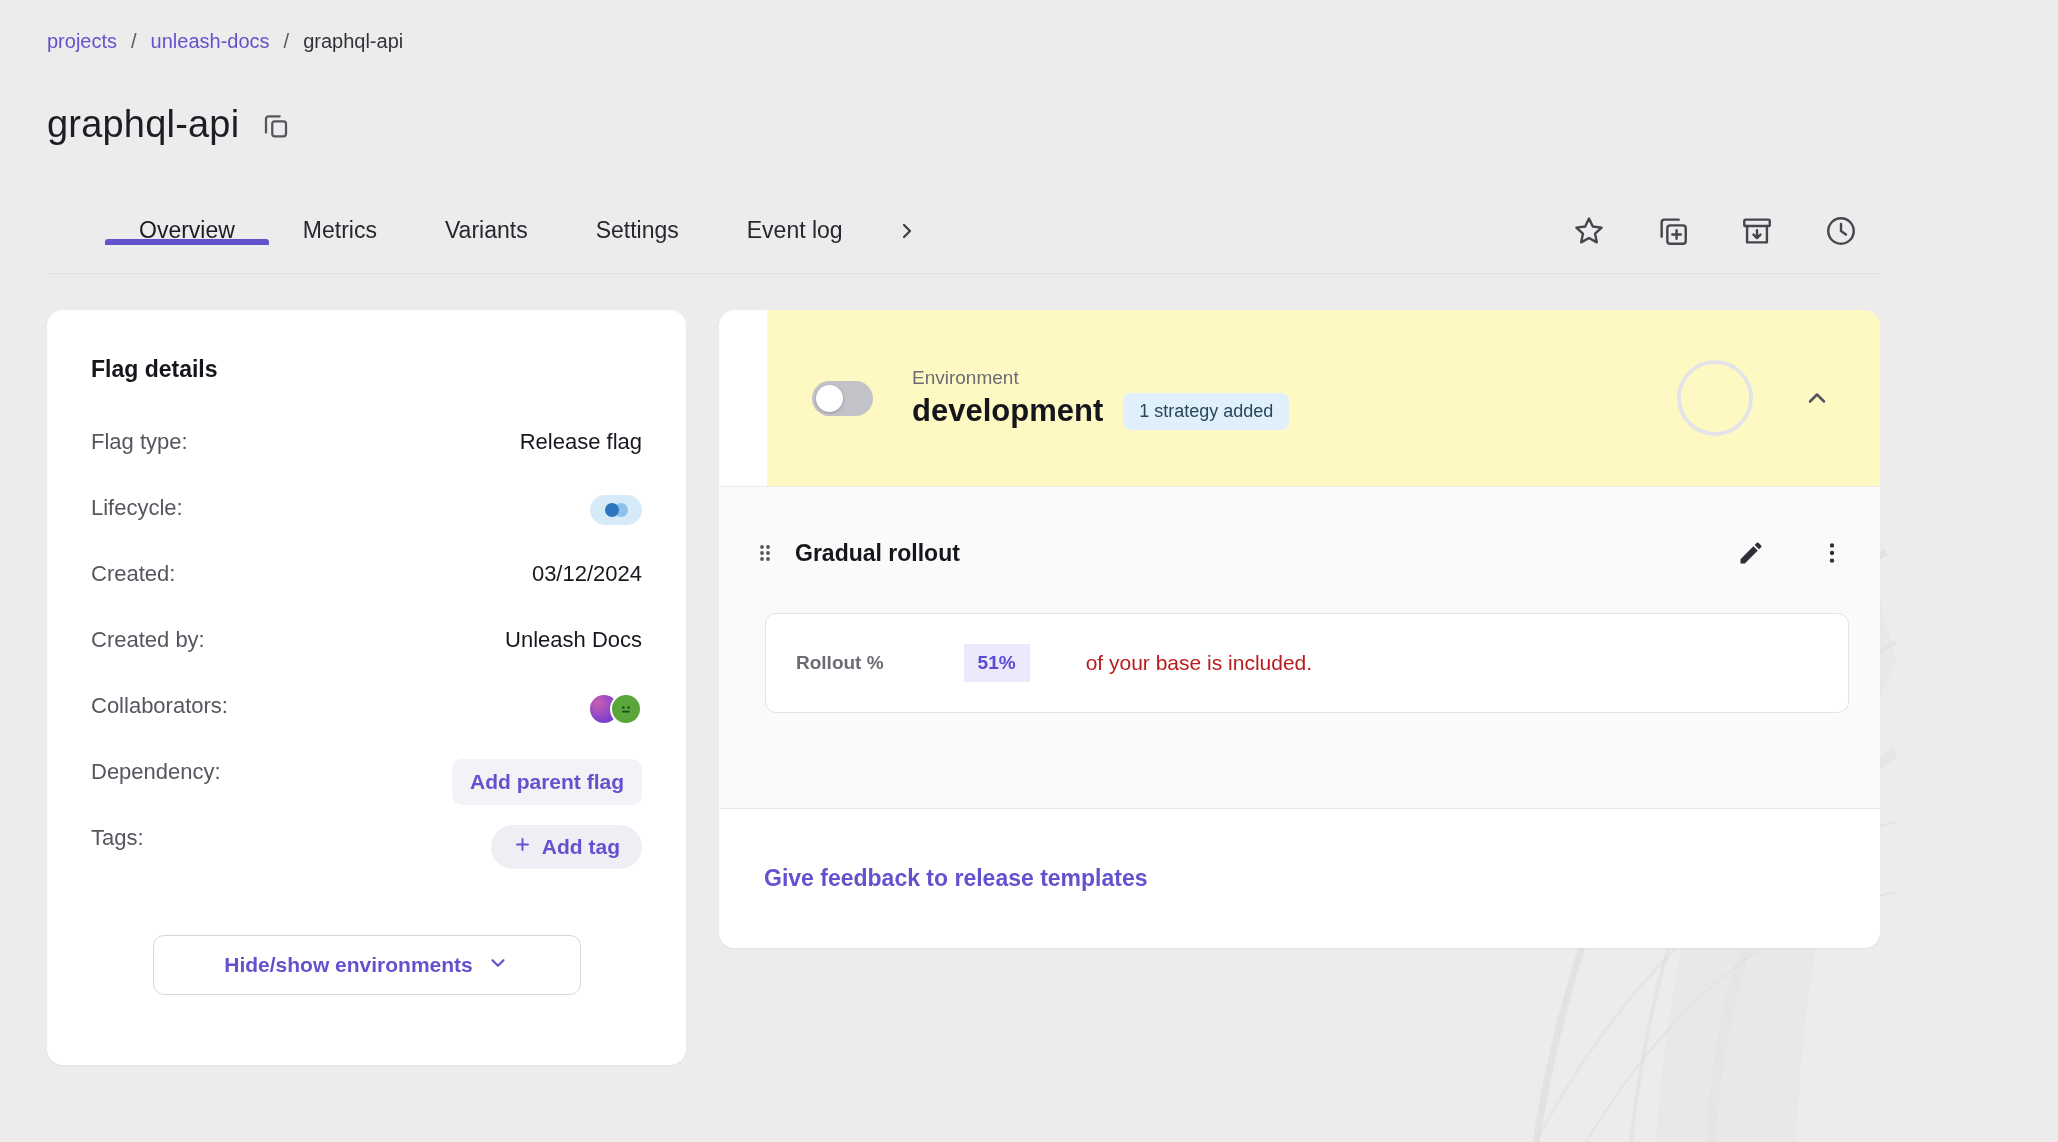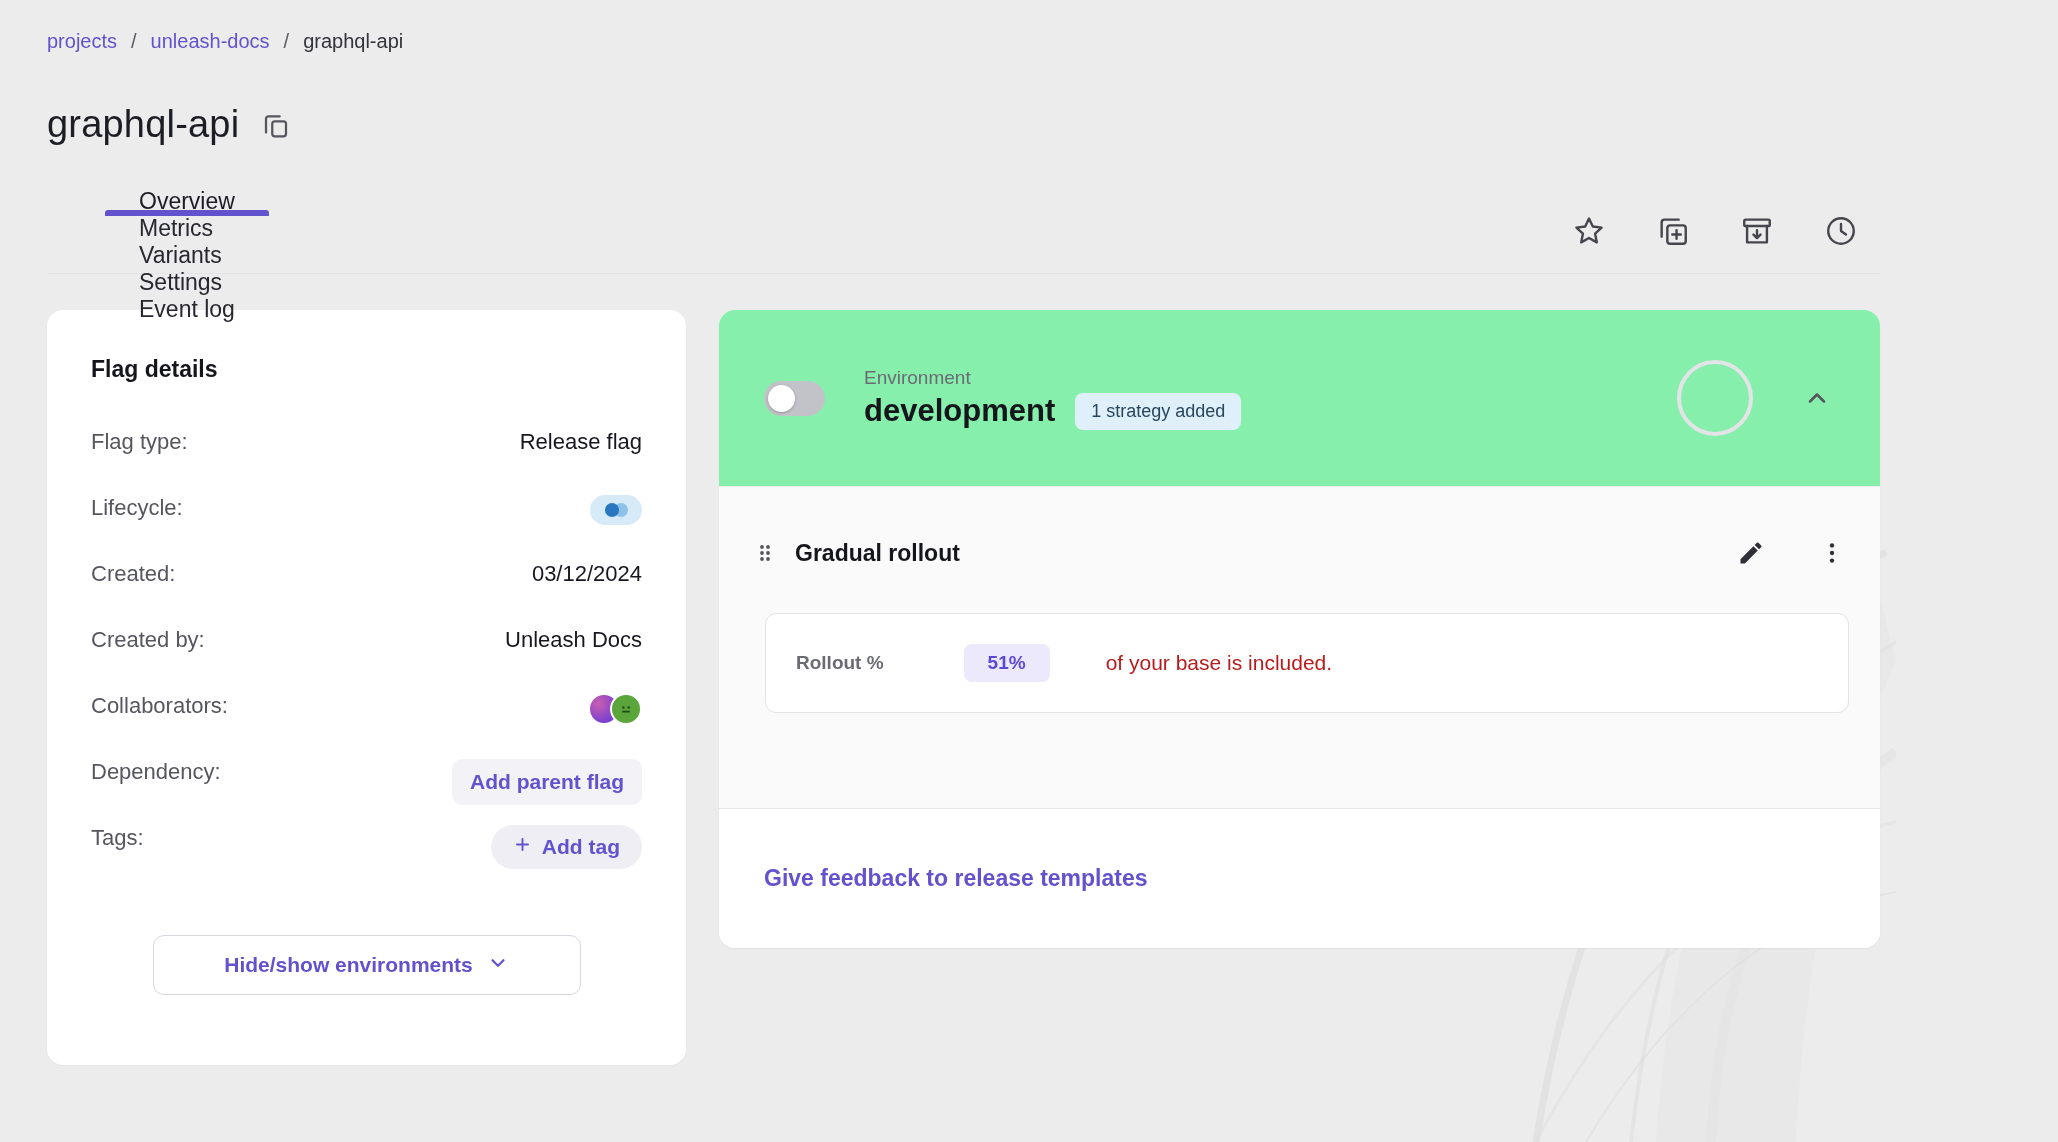--- a/index.html
+++ b/index.html
@@ -21,21 +21,21 @@
   .breadcrumb .current { color:#33333c; }
 
   
   .title-row { display:flex; align-items:center; margin-top:50px; gap:18px; }
   .title-row h1 { font-size:38px; font-weight:400; color:#1d1d26; letter-spacing:.2px; }
   .icon-btn { background:none; border:none; cursor:pointer; color:#55555e; display:flex; align-items:center; justify-content:center; padding:4px; }
   .icon-btn svg { display:block; }
 
   
   .tabs-row { display:flex; align-items:stretch; justify-content:space-between; margin-top:42px; height:86px; border-bottom:1px solid #e3e2e6; }
-  .tabs { display:flex; align-items:flex-start; margin-left:58px;flex-direction:column; }
+  .tabs { display:flex; align-items:center; margin-left:58px; }
   .tab { position:relative; display:flex; align-items:center; padding:0 34px; font-size:23px; color:#27272f; background:none; border:none; cursor:pointer; font-family:inherit; }
   .tab.active { font-weight:500; color:#1c1c24; }
   .tab.active::after { content:""; position:absolute; left:0; right:0; bottom:-1px; height:6px; border-radius:3px 3px 0 0; background:#6352cd; }
   .tab-overflow { align-self:center; color:#3d3d46; margin-left:14px; }
   .header-actions { display:flex; align-items:center; gap:42px; padding-right:18px; }
   .header-actions .icon-btn { color:#45454e; }
 
   
   .cards { display:flex; gap:33px; margin-top:36px; align-items:flex-start; }
 
@@ -55,21 +55,21 @@
   .avatar.user { background:radial-gradient(circle at 30% 30%, #c95fb0, #7b3fd1 70%); }
   .avatar.bot { background:#5aa63a; margin-left:-10px; display:flex; align-items:center; justify-content:center; }
 
   .ghost-btn { background:#f3f2f7; border:none; border-radius:10px; color:#6352cd; font-weight:600; font-size:21px; padding:11px 18px; cursor:pointer; font-family:inherit; }
   .pill-btn { background:#efeef4; border:none; border-radius:999px; color:#6352cd; font-weight:600; font-size:21px; padding:10px 22px; cursor:pointer; display:flex; align-items:center; gap:10px; font-family:inherit; }
 
   .hide-show { margin:44px auto 0; display:flex; align-items:center; justify-content:center; gap:14px; width:428px; height:60px; background:#fff; border:1px solid #d8d7de; border-radius:11px; color:#6352cd; font-weight:700; font-size:21px; cursor:pointer; font-family:inherit; }
 
   
   .env-card { flex:1; background:#fff; border-radius:16px; overflow:hidden; box-shadow:0 1px 2px rgba(0,0,0,.04); }
-  .env-header { display:flex; align-items:center; height:176px; padding:12px 45px; background:#86efac; }
+  .env-header { display:flex; align-items:center; height:176px; padding:12px 45px; background:#fef9c3;margin-left:48px; }
   .toggle { position:relative; width:61px; height:35px; border-radius:18px; background:#c2c2c9; border:none; cursor:pointer; flex:0 0 auto; }
   .toggle .knob { position:absolute; top:4px; left:4px; width:27px; height:27px; border-radius:50%; background:#fff; box-shadow:0 1px 3px rgba(0,0,0,.25); }
   .env-text { margin-left:39px; }
   .env-label { font-size:19px; color:#6b6b74; margin-bottom:4px; }
   .env-name-row { display:flex; align-items:center; gap:20px; }
   .env-name { font-size:31px; font-weight:700; color:#15151c; }
   .strategy-badge { background:#dff0fb; color:#29465c; font-size:18px; padding:8px 16px; border-radius:8px; white-space:nowrap; }
   .env-header-right { margin-left:auto; display:flex; align-items:center; gap:46px; }
   .exposure-ring { width:76px; height:76px; border-radius:50%; border:4px solid #e4e4e8; }
 
@@ -77,21 +77,21 @@
 
   .strategy-area { background:#fafafa; padding:48px 31px 95px 30px; }
   .strategy-head { display:flex; align-items:center; }
   .strategy-head .drag { color:#55555d; cursor:grab; }
   .strategy-title { font-size:23px; font-weight:700; color:#15151c; margin-left:14px; }
   .strategy-head-actions { margin-left:auto; display:flex; align-items:center; gap:46px; }
   .strategy-head-actions .icon-btn { color:#2f2f37; }
 
   .rollout-card { margin:42px 0 0 16px; height:100px; background:#fff; border:1px solid #e3e3e8; border-radius:11px; display:flex; align-items:center; padding:0 30px;gap:40px; }
   .rollout-label { font-size:19px; font-weight:700; color:#6b6b74; }
-  .rollout-badge { margin-left:40px; background:#ebe9fb; color:#5a4bd2; font-weight:700; font-size:19px; padding:8px 24px; border-radius:8px; }
+  .rollout-badge { margin-left:40px; background:#ebe9fb; color:#5a4bd2; font-weight:700; font-size:19px; padding:8px 14px; border-radius:0; }
   .rollout-desc { margin-left:16px; font-size:21px; color:#b91c1c; }
 
   .env-footer { display:flex; align-items:center; height:140px; padding:0 45px; background:#fff; border-top:1px solid #e8e8ec; }
   .feedback-link { font-size:23px; font-weight:700; color:#6352cd; text-decoration:none; cursor:pointer; }
   .env-footer-actions { margin-left:auto; display:flex; align-items:center; }
   .btn-outline { height:61px; padding:0 36px; background:#fff; border:1px solid #c9c9d2; border-radius:11px; color:#453e63; font-weight:600; font-size:22px; cursor:pointer; font-family:inherit; }
   .btn-primary { height:61px; padding:0 36px; margin-left:16px; background:#6352c6; border:none; border-radius:11px; color:#fff; font-weight:700; font-size:22px; cursor:pointer; font-family:inherit; }
   .btn-kebab { height:61px; width:60px; margin-left:19px; background:#fff; border:1px solid #c9c9d2; border-radius:11px; color:#3c3c44; cursor:pointer; display:flex; align-items:center; justify-content:center; }
 </style>
 </head>

